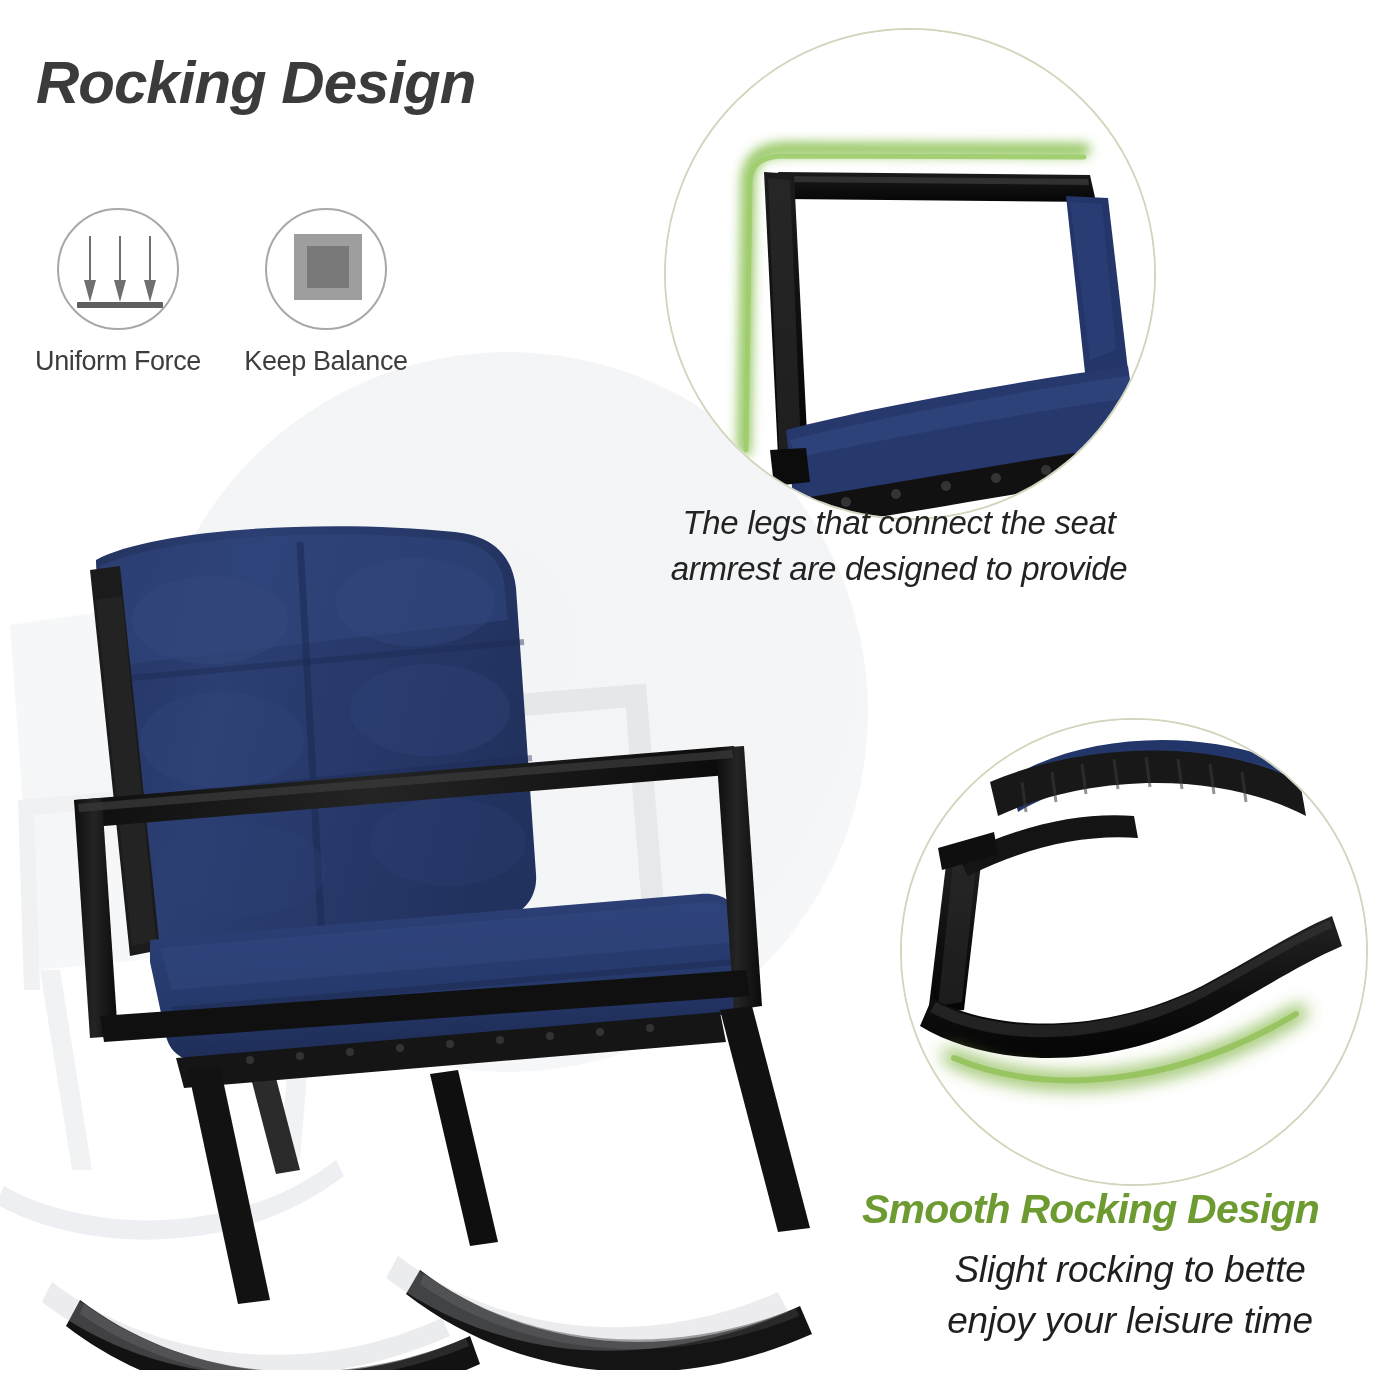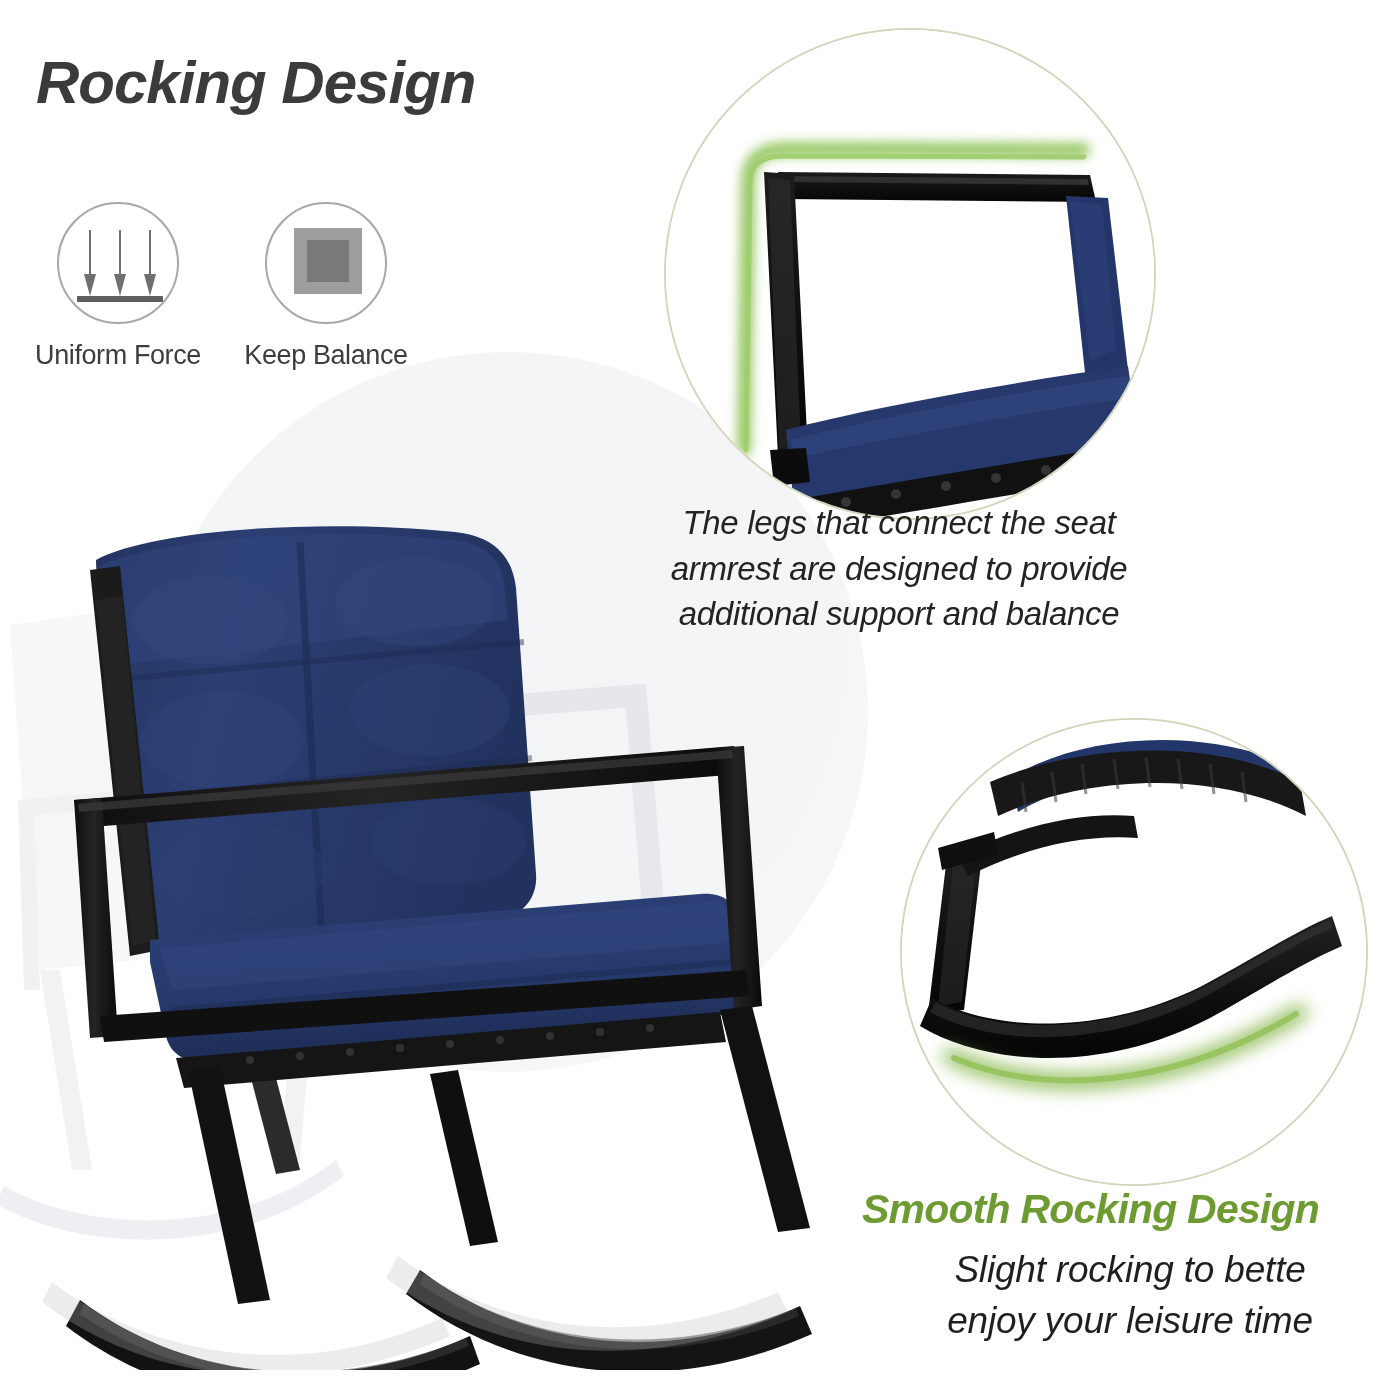--- a/index.html
+++ b/index.html
@@ -42,21 +42,21 @@
     font-style: italic;
     letter-spacing: -1px;
     color: #3b3b3b;
     white-space: nowrap;
   }
 
   
   .features {
     position: absolute;
     left: 14px;
-    top: 202px;
+    top: 208px;
     width: 620px;
     display: flex;
     text-align: center;
   }
   .feature { width: 208px; display: flex; flex-direction: column; align-items: center; }
   .feature-ring {
     width: 122px;
     height: 122px;
     border-radius: 50%;
     border: 2px solid #a8a8a8;
@@ -482,21 +482,20 @@
       <g filter="url(#biGlow)">
         <path d="M48 336 C140 378, 272 370, 398 292" stroke="#7fb241" stroke-width="14" fill="none" stroke-linecap="round"></path>
       </g>
       <path d="M52 338 C142 376, 270 368, 394 294" stroke="#93c258" stroke-width="6" fill="none" stroke-linecap="round" opacity="0.85"></path>
     </svg>
   </div>
 
   <div class="body-text">
     <span>The legs that connect the seat</span>
     <span>armrest are designed to provide</span>
-    <span>additional support and balance</span>
   </div>
 
   <div class="smooth-headline">Smooth Rocking Design</div>
   <div class="smooth-caption">
     <span>Slight rocking to bette</span>
     <span>enjoy your leisure time</span>
   </div>
 
 </div>
 

